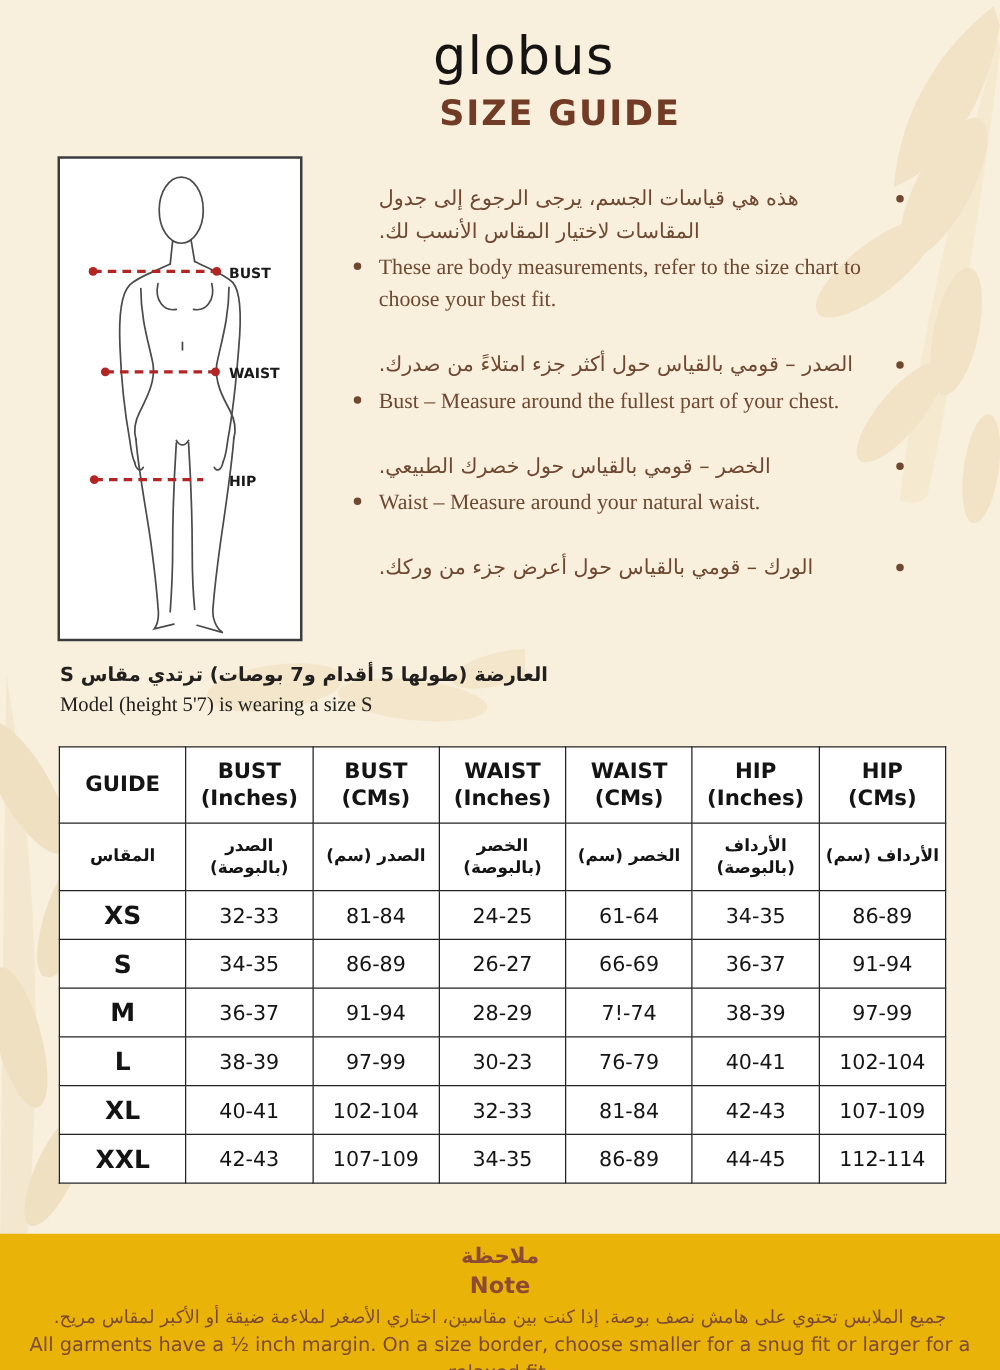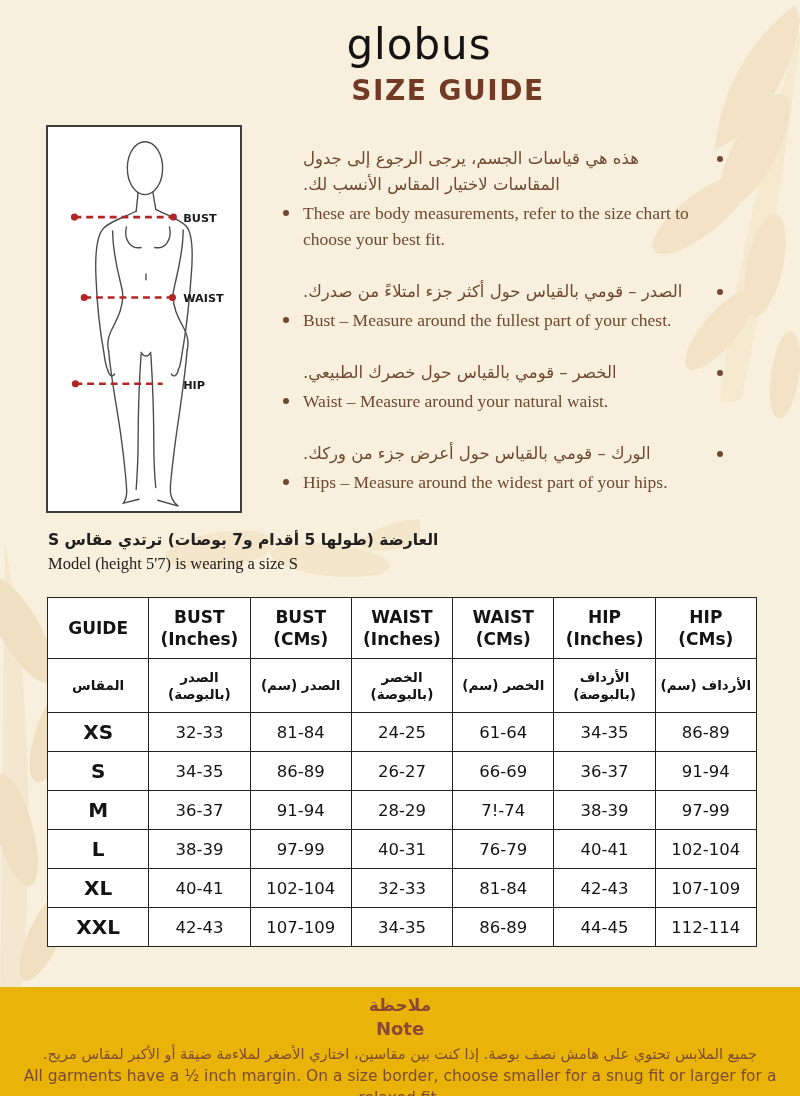--- a/index.html
+++ b/index.html
@@ -214,25 +214,20 @@
         <span class="gdot"></span>
         <div class="itext en">Waist – Measure around your natural waist.</div>
         <span class="gdot hidden"></span>
       </div>
     </div>
     <div class="instr-group">
       <div class="instr">
         <span class="gdot hidden"></span>
         <div class="itext ar">الورك – قومي بالقياس حول أعرض جزء من وركك.</div>
         <span class="gdot right"></span>
-      </div>
-      <div class="instr">
-        <span class="gdot"></span>
-        <div class="itext en">Hips – Measure around the widest part of your hips.</div>
-        <span class="gdot hidden"></span>
       </div>
     </div>
   </div>
 
   <div class="model-caption">
     <div class="ar">العارضة (طولها 5 أقدام و7 بوصات) ترتدي مقاس S</div>
     <div class="en">Model (height 5'7) is wearing a size S</div>
   </div>
 
   <table class="size-table">
@@ -290,21 +285,21 @@
           <td>91-94</td>
           <td>28-29</td>
           <td>7!-74</td>
           <td>38-39</td>
           <td>97-99</td>
         </tr>
         <tr class="data-row">
           <td class="size-cell">L</td>
           <td>38-39</td>
           <td>97-99</td>
-          <td>40-31</td>
+          <td>30-23</td>
           <td>76-79</td>
           <td>40-41</td>
           <td>102-104</td>
         </tr>
         <tr class="data-row">
           <td class="size-cell">XL</td>
           <td>40-41</td>
           <td>102-104</td>
           <td>32-33</td>
           <td>81-84</td>

